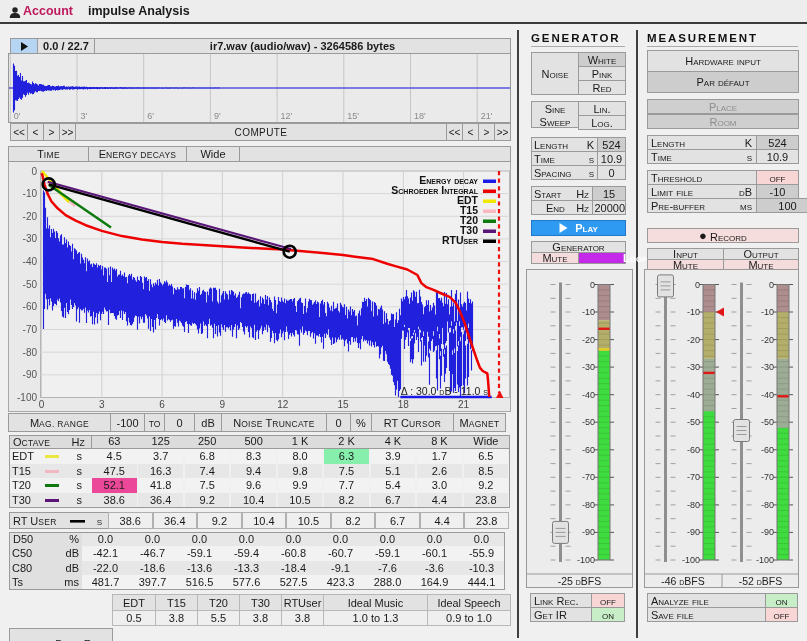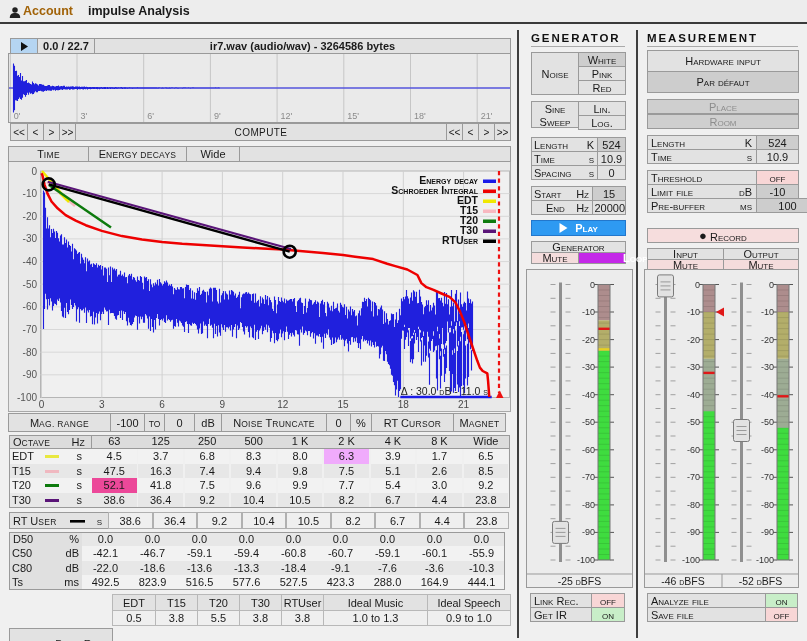--- a/index.html
+++ b/index.html
@@ -17,21 +17,21 @@
 .tn { position:absolute; text-align:center; white-space:nowrap; }
 .tableborder { position:absolute; border:1px solid #9a9a9a; background:transparent; }
 
 </style></head><body>
 
 <div style="position:absolute;left:0;top:0;width:807px;height:24px;background:#ededed;border-bottom:2px solid #3a3a3a;"></div>
 <svg style="position:absolute;left:9px;top:7px;" width="12" height="11" viewBox="0 0 13 12">
 <circle cx="6.5" cy="3.2" r="3" fill="#222"></circle>
     <path d="M0.8 12 C0.8 7.8 3.3 6.6 6.5 6.6 C9.7 6.6 12.2 7.8 12.2 12 Z" fill="#222"></path>
   </svg>
-<div style="position:absolute;left:23px;top:4px;font-size:12.5px;font-weight:bold;color:#a16207;">Account</div>
+<div style="position:absolute;left:23px;top:4px;font-size:12.5px;font-weight:bold;color:#be185d;">Account</div>
 <div style="position:absolute;left:88px;top:4px;font-size:12.5px;font-weight:bold;color:#1a1a1a;">impulse Analysis</div>
 <div style="position:absolute;left:517px;top:30px;width:2px;height:608px;background:#3f3f3f;"></div>
 <div style="position:absolute;left:636px;top:30px;width:2px;height:608px;background:#3f3f3f;"></div>
 <svg style="position:absolute;left:8px;top:53px;" width="503" height="70" viewBox="0 0 503 70">
     <rect x="0.5" y="0.5" width="502" height="69" fill="#eaeaea" stroke="#999" stroke-width="1"></rect>
     <line x1="2.3" y1="1" x2="2.3" y2="69" stroke="#c6c6c6" stroke-width="1"></line>
     <text x="5.8" y="66" font-size="9" fill="#8a8a8a" font-family="Liberation Sans">0'</text>
     <line x1="69.0" y1="1" x2="69.0" y2="69" stroke="#c6c6c6" stroke-width="1"></line>
     <text x="72.5" y="66" font-size="9" fill="#8a8a8a" font-family="Liberation Sans">3'</text>
     <line x1="135.7" y1="1" x2="135.7" y2="69" stroke="#c6c6c6" stroke-width="1"></line>
@@ -164,21 +164,21 @@
     <svg width="14" height="4" style="position:absolute;left:36px;top:6px">
       <rect width="14" height="3" fill="#e8e840"></rect>
     </svg>
     <span style="float:right;padding-right:10px">s</span>
   </div>
 <div class="tn" style="left:92.0px;top:449.0px;width:44.5px;height:15.5px;line-height:14.5px;background:#f2f2f2;">4.5</div>
 <div class="tn" style="left:138.45px;top:449.0px;width:44.5px;height:15.5px;line-height:14.5px;background:#f2f2f2;">3.7</div>
 <div class="tn" style="left:184.9px;top:449.0px;width:44.5px;height:15.5px;line-height:14.5px;background:#f2f2f2;">6.8</div>
 <div class="tn" style="left:231.35000000000002px;top:449.0px;width:44.5px;height:15.5px;line-height:14.5px;background:#f2f2f2;">8.3</div>
 <div class="tn" style="left:277.8px;top:449.0px;width:44.5px;height:15.5px;line-height:14.5px;background:#f2f2f2;">8.0</div>
-<div class="tn" style="left:324.25px;top:449.0px;width:44.5px;height:15.5px;line-height:14.5px;background:#f0abfc;">6.3</div>
+<div class="tn" style="left:324.25px;top:449.0px;width:44.5px;height:15.5px;line-height:14.5px;background:#86efac;">6.3</div>
 <div class="tn" style="left:370.70000000000005px;top:449.0px;width:44.5px;height:15.5px;line-height:14.5px;background:#f2f2f2;">3.9</div>
 <div class="tn" style="left:417.15000000000003px;top:449.0px;width:44.5px;height:15.5px;line-height:14.5px;background:#f2f2f2;">1.7</div>
 <div class="tn" style="left:463.6px;top:449.0px;width:44.5px;height:15.5px;line-height:14.5px;background:#f2f2f2;">6.5</div>
 <div class="tc" style="left:9px;top:463.5px;width:83px;height:15.5px;line-height:14.5px;background:#e7e7e7;">
     <span style="float:left;padding-left:3px">T15</span>
     <svg width="14" height="4" style="position:absolute;left:36px;top:6px">
       <rect width="14" height="3" fill="#f0b8c0"></rect>
     </svg>
     <span style="float:right;padding-right:10px">s</span>
   </div>
@@ -276,22 +276,22 @@
 <div class="tn" style="left:223px;top:560.6px;width:47px;height:15.3px;line-height:14.3px;background:#e7e7e7;">-13.3</div>
 <div class="tn" style="left:270px;top:560.6px;width:47px;height:15.3px;line-height:14.3px;background:#e7e7e7;">-18.4</div>
 <div class="tn" style="left:317px;top:560.6px;width:47px;height:15.3px;line-height:14.3px;background:#e7e7e7;">-9.1</div>
 <div class="tn" style="left:364px;top:560.6px;width:47px;height:15.3px;line-height:14.3px;background:#e7e7e7;">-7.6</div>
 <div class="tn" style="left:411px;top:560.6px;width:47px;height:15.3px;line-height:14.3px;background:#e7e7e7;">-3.6</div>
 <div class="tn" style="left:458px;top:560.6px;width:47px;height:15.3px;line-height:14.3px;background:#e7e7e7;">-10.3</div>
 <div class="tc" style="left:9px;top:574.9px;width:74px;height:15.3px;line-height:14.3px;background:#e0e0e0;">
     <span style="float:left;padding-left:3px">Ts</span>
     <span style="float:right;padding-right:4px">ms</span>
   </div>
-<div class="tn" style="left:82px;top:574.9px;width:47px;height:15.3px;line-height:14.3px;background:#f2f2f2;">492.5</div>
-<div class="tn" style="left:129px;top:574.9px;width:47px;height:15.3px;line-height:14.3px;background:#f2f2f2;">823.9</div>
+<div class="tn" style="left:82px;top:574.9px;width:47px;height:15.3px;line-height:14.3px;background:#f2f2f2;">481.7</div>
+<div class="tn" style="left:129px;top:574.9px;width:47px;height:15.3px;line-height:14.3px;background:#f2f2f2;">397.7</div>
 <div class="tn" style="left:176px;top:574.9px;width:47px;height:15.3px;line-height:14.3px;background:#f2f2f2;">516.5</div>
 <div class="tn" style="left:223px;top:574.9px;width:47px;height:15.3px;line-height:14.3px;background:#f2f2f2;">577.6</div>
 <div class="tn" style="left:270px;top:574.9px;width:47px;height:15.3px;line-height:14.3px;background:#f2f2f2;">527.5</div>
 <div class="tn" style="left:317px;top:574.9px;width:47px;height:15.3px;line-height:14.3px;background:#f2f2f2;">423.3</div>
 <div class="tn" style="left:364px;top:574.9px;width:47px;height:15.3px;line-height:14.3px;background:#f2f2f2;">288.0</div>
 <div class="tn" style="left:411px;top:574.9px;width:47px;height:15.3px;line-height:14.3px;background:#f2f2f2;">164.9</div>
 <div class="tn" style="left:458px;top:574.9px;width:47px;height:15.3px;line-height:14.3px;background:#f2f2f2;">444.1</div>
 <div class="tableborder" style="left:9px;top:532px;width:496px;height:58.2px;line-height:57.2px;"></div>
 <div class="c" style="left:9px;top:594px;width:104px;height:32px;line-height:31px;text-align:right;padding-left:4px;line-height:30px;margin-top:34px;">B<span class="sc2">ASS</span> R<span class="sc2">ATIO</span></div>
 <div class="c n2" style="left:112px;top:594px;width:44px;height:17px;line-height:16px;border-color:#b8b8b8;">EDT</div>

